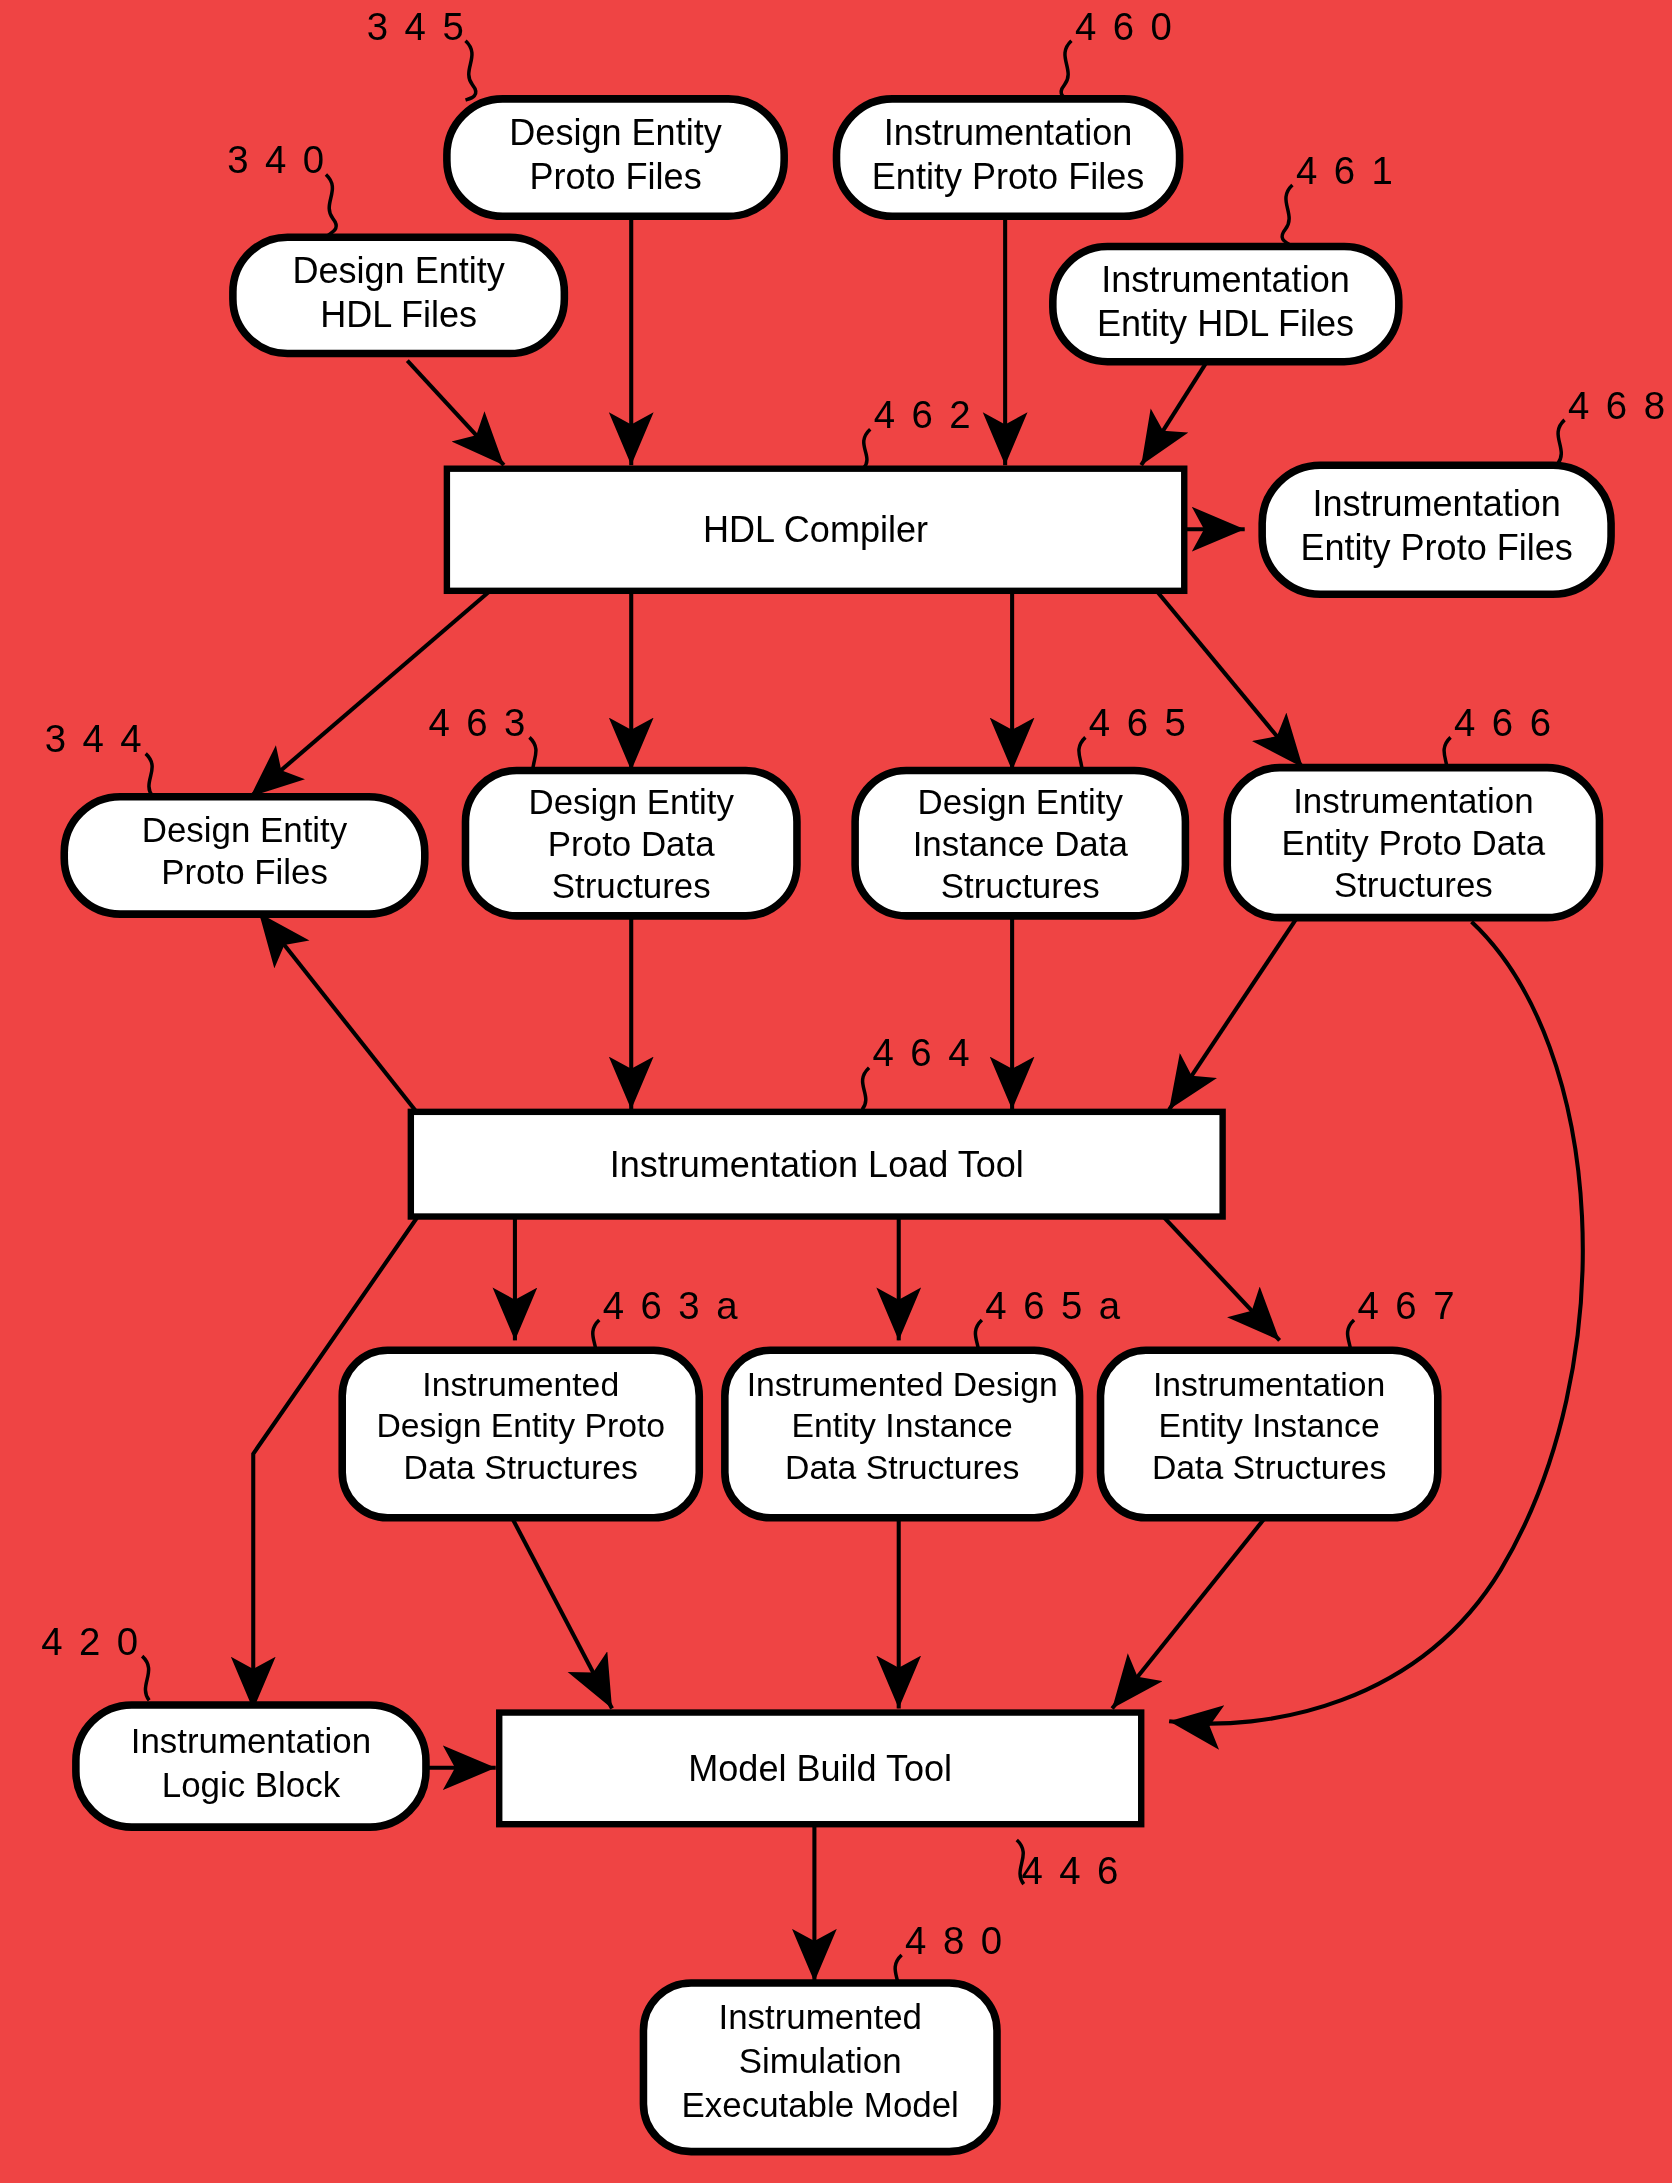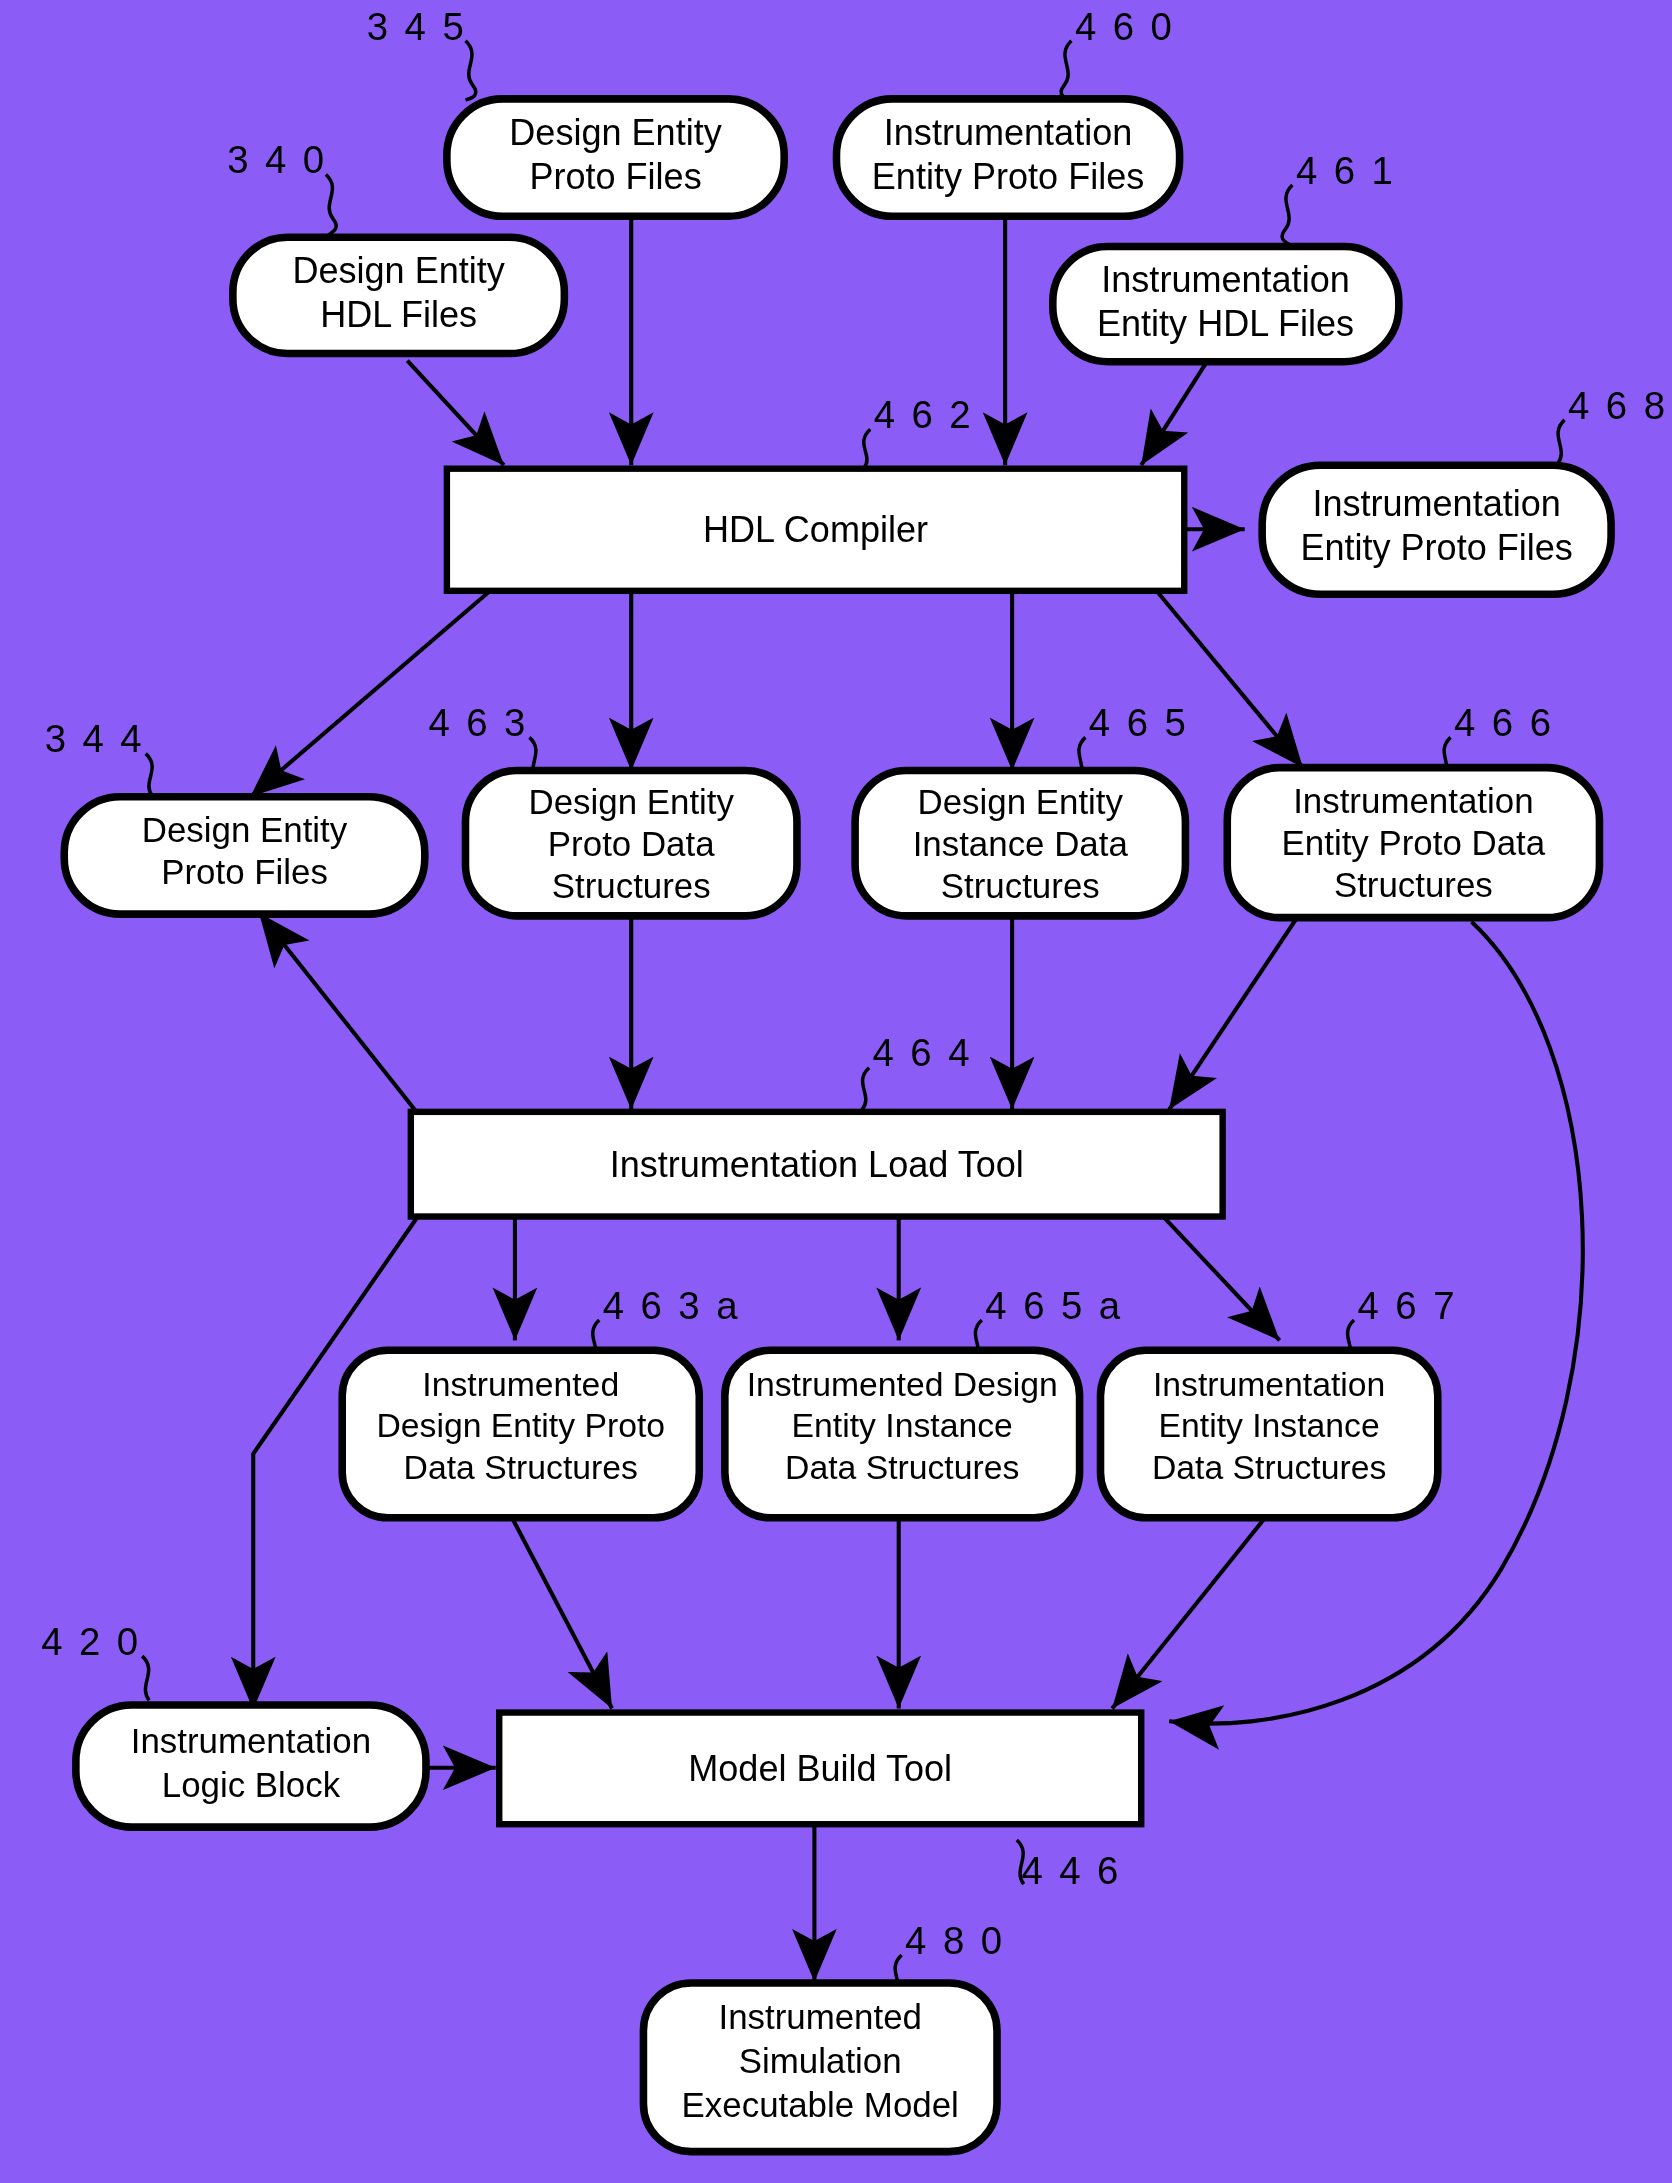--- a/index.html
+++ b/index.html
@@ -1,16 +1,16 @@
 <!DOCTYPE html>
 <html style="font-size:9.3px"><head>
 <meta charset="utf-8">
 <style>
   html,body{margin:0;padding:0;background:#ffffff;}
-  #stage{position:relative;width:1673px;height:2183px;background:#8b5cf6;overflow:hidden;}
+  #stage{position:relative;width:1673px;height:2183px;background:#ef4444;overflow:hidden;}
   svg{display:block;}
   .nodeText{font-family:"Liberation Sans","DejaVu Sans",sans-serif;font-weight:400;text-anchor:middle;fill:#000;}
   .refText{font-family:"Liberation Sans","DejaVu Sans",sans-serif;fill:#000;letter-spacing:5px;}
 </style>
 </head>
 <body>
 
 <div id="stage">
   <svg id="diagram" width="1673" height="2183" viewBox="0 0 2876 3754" xmlns="http://www.w3.org/2000/svg">
     <defs>

